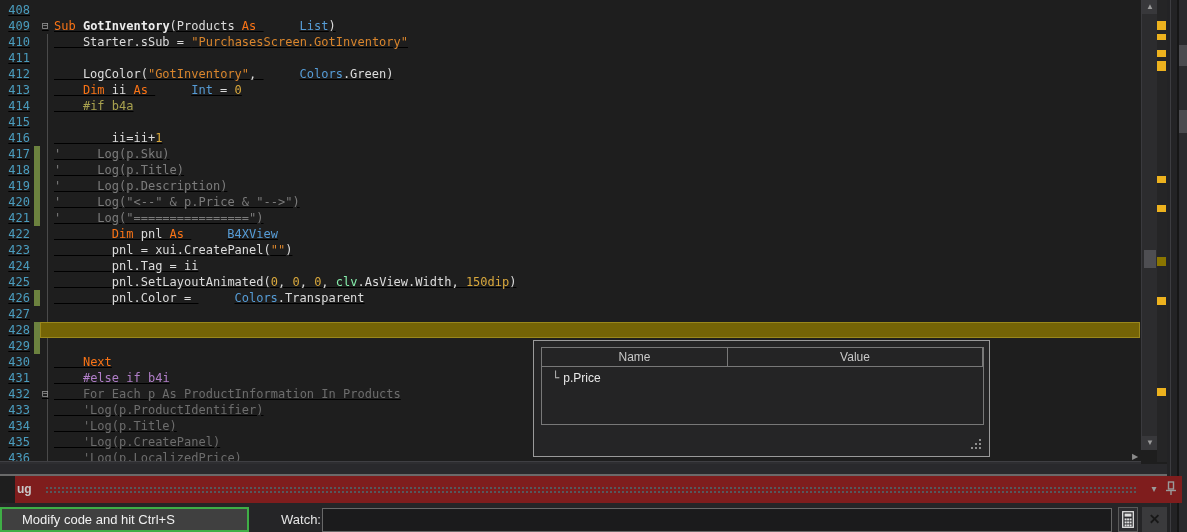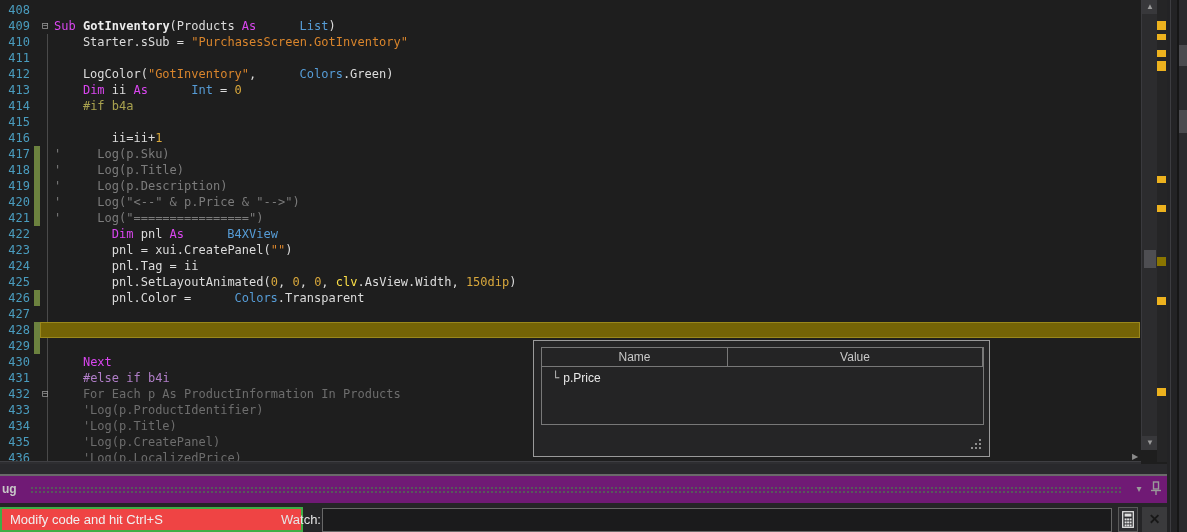--- a/index.html
+++ b/index.html
@@ -4,32 +4,32 @@
 <style>
   * { margin:0; padding:0; box-sizing:border-box; }
   html,body { width:1187px; height:532px; background:#1e1e1e; overflow:hidden;
               font-family:"Liberation Sans", sans-serif; }
   #stage { position:relative; width:1187px; height:532px; background:#1e1e1e; }
 
   
   #editor { position:absolute; left:0; top:0; width:1140px; height:461px; overflow:hidden; }
   #scope-line { position:absolute; left:47px; top:34px; width:1px; height:427px; background:#4a4a4a; z-index:0; }
   #code-lines { position:absolute; left:0; top:2px; width:100%; z-index:1; }
-  .row { display:flex; height:16px; line-height:16px; font-family:"DejaVu Sans Mono", monospace; font-size:12px; }
+  .row { display:flex; height:16px; line-height:16px; font-family:"DejaVu Sans Mono", monospace; font-size:12px;text-decoration:underline; }
   .ln { width:34px; text-align:right; padding-right:4px; color:#4a9cbe; flex:0 0 auto; }
   .chbar { width:6px; flex:0 0 auto; }
   .chbar.on { background:#6c823f; }
   .content { flex:1 1 auto; display:flex; white-space:pre; }
   .fold { width:14px; flex:0 0 auto; color:#9a9a9a; font-size:11px; line-height:15px; text-align:left; padding-left:2px; }
   .code { white-space:pre; }
   .row.hl .content { background:#756406; box-shadow:inset 0 0 0 1px #9a881c; }
-  .seg.k { color:#d946ef; } .seg.t { color:#569cd6;padding-left:36px; } .seg.s { color:#d9852c; }
+  .seg.k { color:#f97316; } .seg.t { color:#569cd6;padding-left:36px; } .seg.s { color:#d9852c; }
   .seg.n { color:#d9a83c; } .seg.c { color:#7c7c7c; } .seg.i { color:#6d6d6d; }
   .seg.d { color:#a9a24f; } .seg.pp { color:#b07ec8; } .seg.w { color:#dcdcdc; }
-  .seg.b { color:#ececec; font-weight:bold; } .seg.g { color:#fde047;text-align:center; }
+  .seg.b { color:#ececec; font-weight:bold; } .seg.g { color:#86efac;text-align:center; }
 
   
   #vscroll { position:absolute; left:1141px; top:0; width:16px; height:450px; background:#2c2c2e; border-left:1px solid #3a3a3e; }
   .sb-btn { position:absolute; left:0; width:16px; height:14px; background:#38383b; color:#9a9a9a; font-size:8px; text-align:center; line-height:14px; }
   #vscroll-up { top:0; }
   #vscroll-down { top:436px; }
   #vscroll-thumb { position:absolute; left:2px; top:250px; width:12px; height:18px; background:#4e4e52; }
   #annot-col { position:absolute; left:1157px; top:0; width:10px; height:462px; background:#252526; }
   .mark { position:absolute; left:0; width:9px; }
   .mark.amber { background:#edb21e; }
@@ -57,31 +57,31 @@
   .pcol.value { flex:1; border-right:1px solid #787878; }
   .watchrow { display:flex; height:16px; line-height:16px; color:#e8e8e8; font-size:12px; padding-left:10px; margin-top:3px; }
   .watchrow .tree { color:#bcbcbc; margin-right:4px; font-family:"DejaVu Sans Mono", monospace; }
   #popup-grip { position:absolute; right:8px; bottom:7px; width:10px; height:10px; }
   #popup-grip i { position:absolute; width:2px; height:2px; background:#8e8e8e; }
   #popup-grip i:nth-child(1){ right:0; bottom:0; } #popup-grip i:nth-child(2){ right:4px; bottom:0; }
   #popup-grip i:nth-child(3){ right:8px; bottom:0; } #popup-grip i:nth-child(4){ right:0; bottom:4px; }
   #popup-grip i:nth-child(5){ right:4px; bottom:4px; } #popup-grip i:nth-child(6){ right:0; bottom:8px; }
 
   
-  #panel-header { position:absolute; left:0; top:476px; width:1167px; height:27px; background:#701a75; }
+  #panel-header { position:absolute; left:15px; top:476px; width:1167px; height:27px; background:#7f1d1d; }
   #panel-label { position:absolute; left:2px; top:6px; color:#c8c8c8; font-size:12px; font-weight:bold; }
   #drag-dots { position:absolute; left:30px; top:10px; width:1092px; height:8px;
                background-image:radial-gradient(circle, #58585c 1px, transparent 1.2px);
                background-size:4px 4px; }
   #panel-dropdown { position:absolute; left:1132px; top:5px; width:14px; height:16px; color:#9a9a9a; font-size:10px; line-height:16px; text-align:center; }
   #panel-pin { position:absolute; left:1150px; top:5px; width:14px; height:16px; }
 
   #watch-bar { position:absolute; left:0; top:503px; width:1167px; height:29px; background:#252527; }
-  #modify-box { position:absolute; left:0; top:4px; width:303px; height:25px; border:2px solid #3fae46; background:#ef4444;
-                color:#f0f0f0; font-size:13px; line-height:21px; padding-left:8px; }
+  #modify-box { position:absolute; left:0; top:4px; width:249px; height:25px; border:2px solid #3fae46; background:#404040;
+                color:#f0f0f0; font-size:13px; line-height:21px; padding-left:20px; }
   #watch-label { position:absolute; left:281px; top:9px; color:#e6e6e6; font-size:13px; }
   #watch-input { position:absolute; left:322px; top:5px; width:790px; height:24px; background:#1b1b1c; border:1px solid #686868; color:#ddd;
                  font-size:13px; padding:0 4px; outline:none; }
   #calc-btn { position:absolute; left:1118px; top:4px; width:20px; height:25px; background:#2d2d30; border:1px solid #5a5a5a;
               display:flex; align-items:center; justify-content:center; }
   #clear-btn { position:absolute; left:1142px; top:4px; width:25px; height:25px; background:#3a3a3c; color:#181818;
                font-size:14px; font-weight:bold; text-align:center; line-height:24px; }
 </style>
 </head>
 <body>

